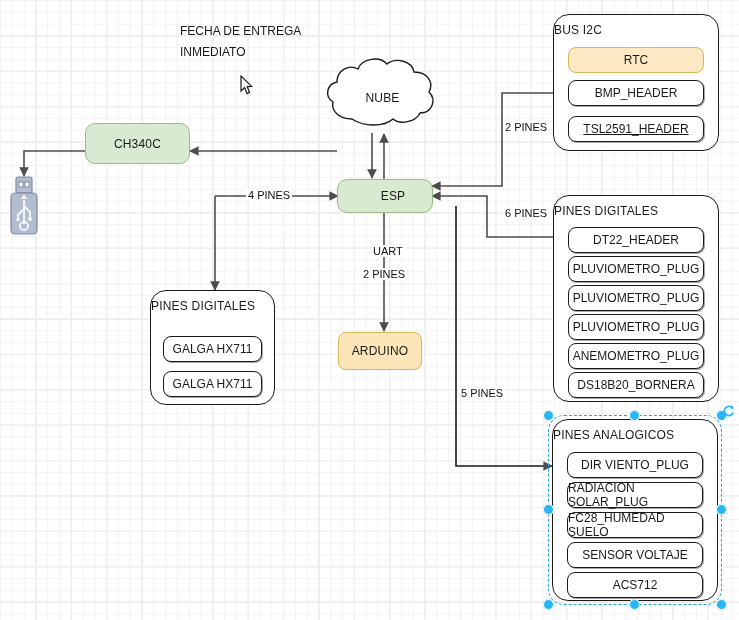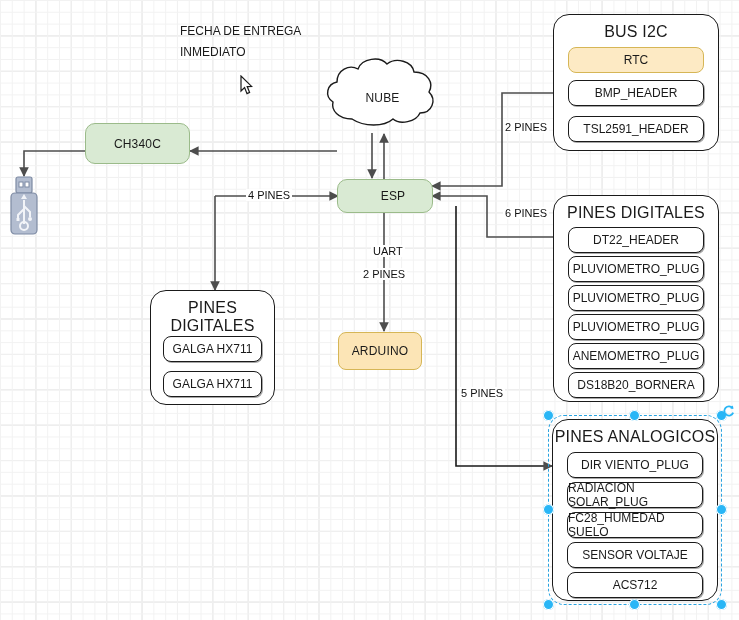--- a/index.html
+++ b/index.html
@@ -49,22 +49,22 @@
   
   .group {
     position: absolute;
     border: 1.6px solid #1a1a1a;
     border-radius: 16px;
     background: rgba(255,255,255,0.96);
   }
   .group-title {
     position: absolute;
     left: 0; right: 0; top: 8px;
-    text-align: center;
-    font-size: 16px;
+    text-align: left;
+    font-size: 12px;
     color: #1a1a1a;
     letter-spacing: .2px;
   }
   .chip {
     position: absolute;
     left: 14px; right: 14px;
     height: 26px;
     display: flex; align-items: center; justify-content: center;
     font-size: 12px;
     color: #1a1a1a;
@@ -211,21 +211,21 @@
   <div class="wire-label" style="left:371px; top:245px;">UART</div>
   <div class="wire-label" style="left:361px; top:268px;">2 PINES</div>
   <div class="wire-label" style="left:503px; top:121px;">2 PINES</div>
   <div class="wire-label" style="left:503px; top:207px;">6 PINES</div>
   <div class="wire-label" style="left:459px; top:387px;">5 PINES</div>
 
   <div class="group" style="left:553px; top:14px; width:166px; height:137px;">
     <div class="group-title">BUS I2C</div>
     <div class="chip rtc" style="top:32px;">RTC</div>
     <div class="chip" style="top:65px;">BMP_HEADER</div>
-    <div class="chip" style="top:101px;">TSL2591_HEADER</div>
+    <div class="chip" style="top:101px;text-decoration:underline;">TSL2591_HEADER</div>
   </div>
 
   <div class="group" style="left:553px; top:195px; width:166px; height:207px;">
     <div class="group-title">PINES DIGITALES</div>
     <div class="chip" style="top:31px;">DT22_HEADER</div>
     <div class="chip" style="top:60px;">PLUVIOMETRO_PLUG</div>
     <div class="chip" style="top:89px;">PLUVIOMETRO_PLUG</div>
     <div class="chip" style="top:118px;">PLUVIOMETRO_PLUG</div>
     <div class="chip" style="top:147px;">ANEMOMETRO_PLUG</div>
     <div class="chip" style="top:176px;">DS18B20_BORNERA</div>

